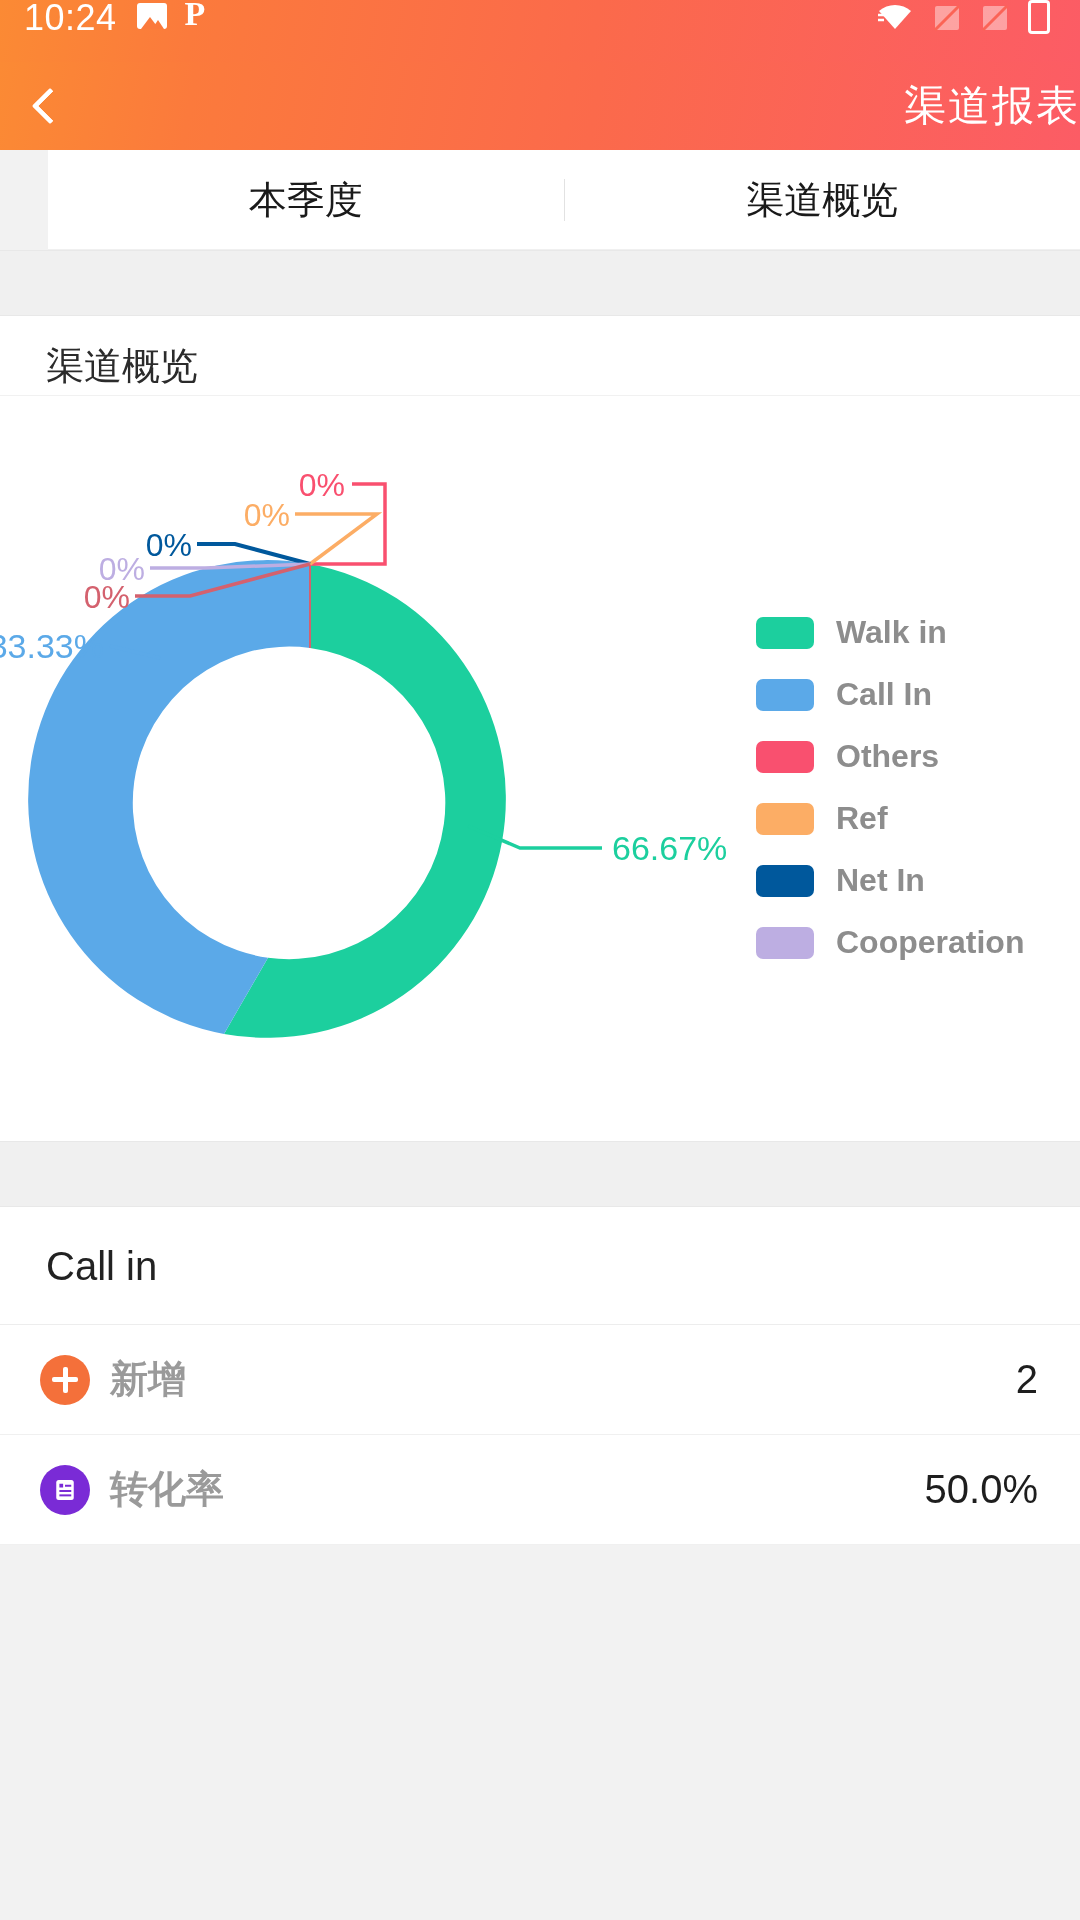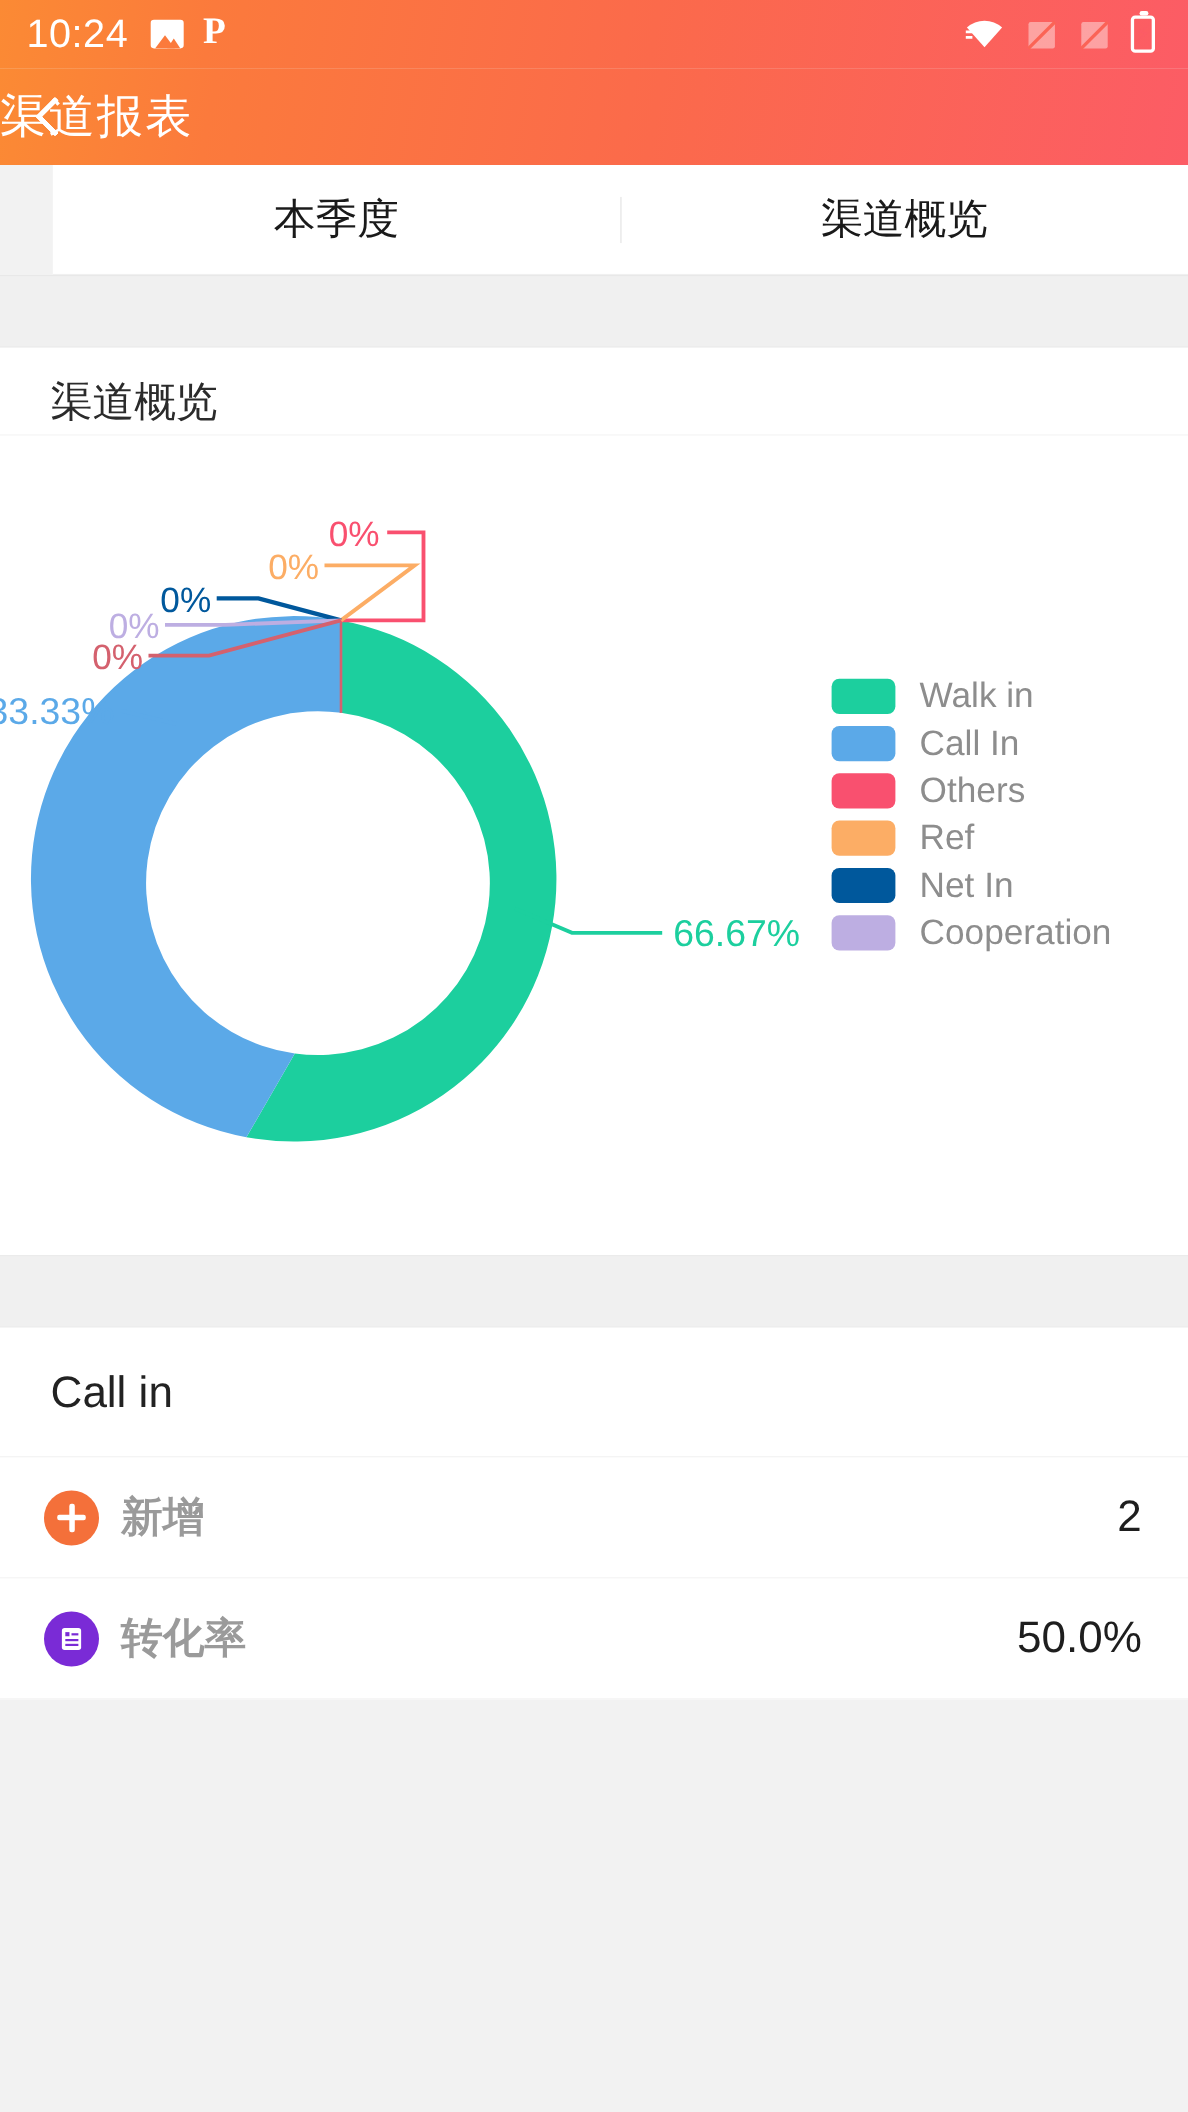--- a/index.html
+++ b/index.html
@@ -8,21 +8,21 @@
     background:#ffffff;
     font-family:"Liberation Sans","DejaVu Sans",sans-serif;
     overflow:hidden;
   }
   .screen { width:1080px; height:1920px; position:relative; background:#f2f2f2; }
 
   
   .statusbar {
     height:62px; width:100%;
     background:linear-gradient(100deg,#fb8a34 0%,#fb7a3c 18%,#fb6a4b 55%,#fc5c65 100%);
-    display:flex; align-items:center; padding:0 24px;
+    display:flex; align-items:flex-start; padding:0 24px;
     position:relative; z-index:5;
   }
   .sb-time {
     color:#ffffff; font-size:36px; font-weight:400; letter-spacing:0.5px;
     margin-right:20px; line-height:1;
   }
   .sb-left-icons { display:flex; align-items:center; gap:18px; }
   .sb-right { margin-left:auto; display:flex; align-items:center; gap:18px; padding-right:6px; }
   .ico-photo {
     width:30px; height:26px; background:#ffffff; border-radius:3px; position:relative; overflow:hidden;
@@ -58,21 +58,21 @@
   }
   .back-btn {
     width:100px; height:88px; display:flex; align-items:center; justify-content:center;
     cursor:pointer;
   }
   .back-chev {
     width:26px; height:26px; border-left:5px solid #ffffff; border-bottom:5px solid #ffffff;
     transform:rotate(45deg); border-radius:2px;
   }
   .appbar-title {
-    position:absolute; left:0; right:0; text-align:left;
+    position:absolute; left:0; right:0; text-align:right;
     color:#ffffff; font-size:42px; font-weight:400; letter-spacing:2px;
     pointer-events:none;
   }
 
   
   .tabbar {
     height:100px; background:#ffffff; display:flex; align-items:center;
     border-bottom:1px solid #f0f0f0;
     margin-left:48px;
   }
@@ -92,21 +92,21 @@
   .card-title {
     height:80px; line-height:100px; padding-left:46px;
     font-size:38px; color:#2b2b2b; border-bottom:1px solid #f1f1f1;
   }
 
   
   .chart-area { height:745px; position:relative; background:#ffffff; }
   .chart-svg { position:absolute; left:0; top:0; }
   .legend {
     position:absolute; right:24px; top:218px; width:300px;
-    display:flex; flex-direction:column; gap:6px;
+    display:flex; flex-direction:column; gap:25px;font-weight:bold;
   }
   .legend-item { display:flex; align-items:center; gap:22px; cursor:pointer; }
   .legend-swatch { width:58px; height:32px; border-radius:7px; flex:none; }
   .legend-label { font-size:32px; color:#8d8d8d; white-space:nowrap; }
 
   
   .list-title {
     height:118px; line-height:118px; padding-left:46px;
     font-size:40px; color:#222222; background:#ffffff;
     border-bottom:1px solid #ededed;

